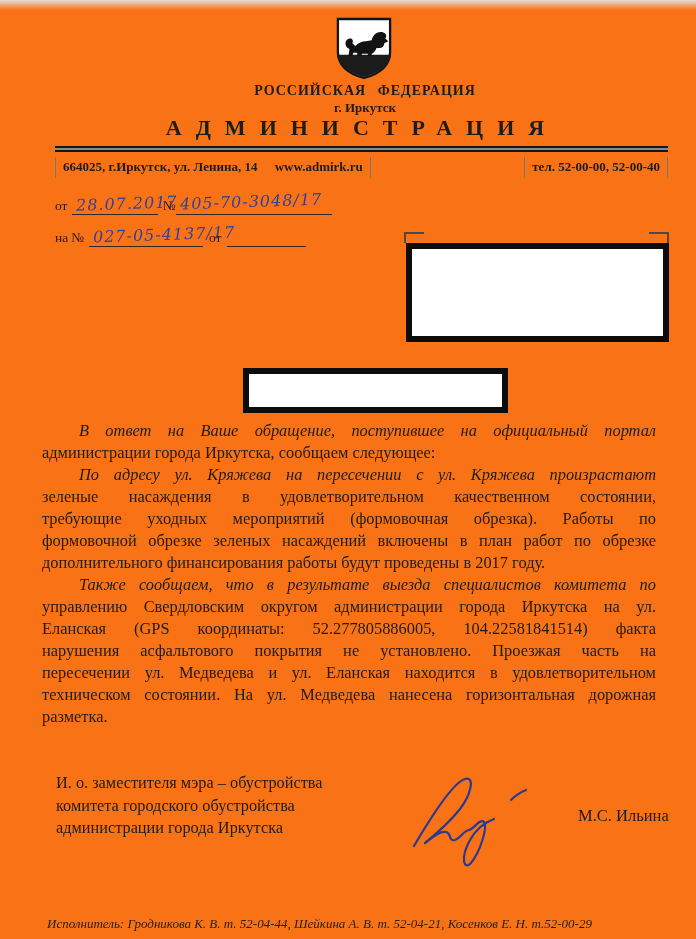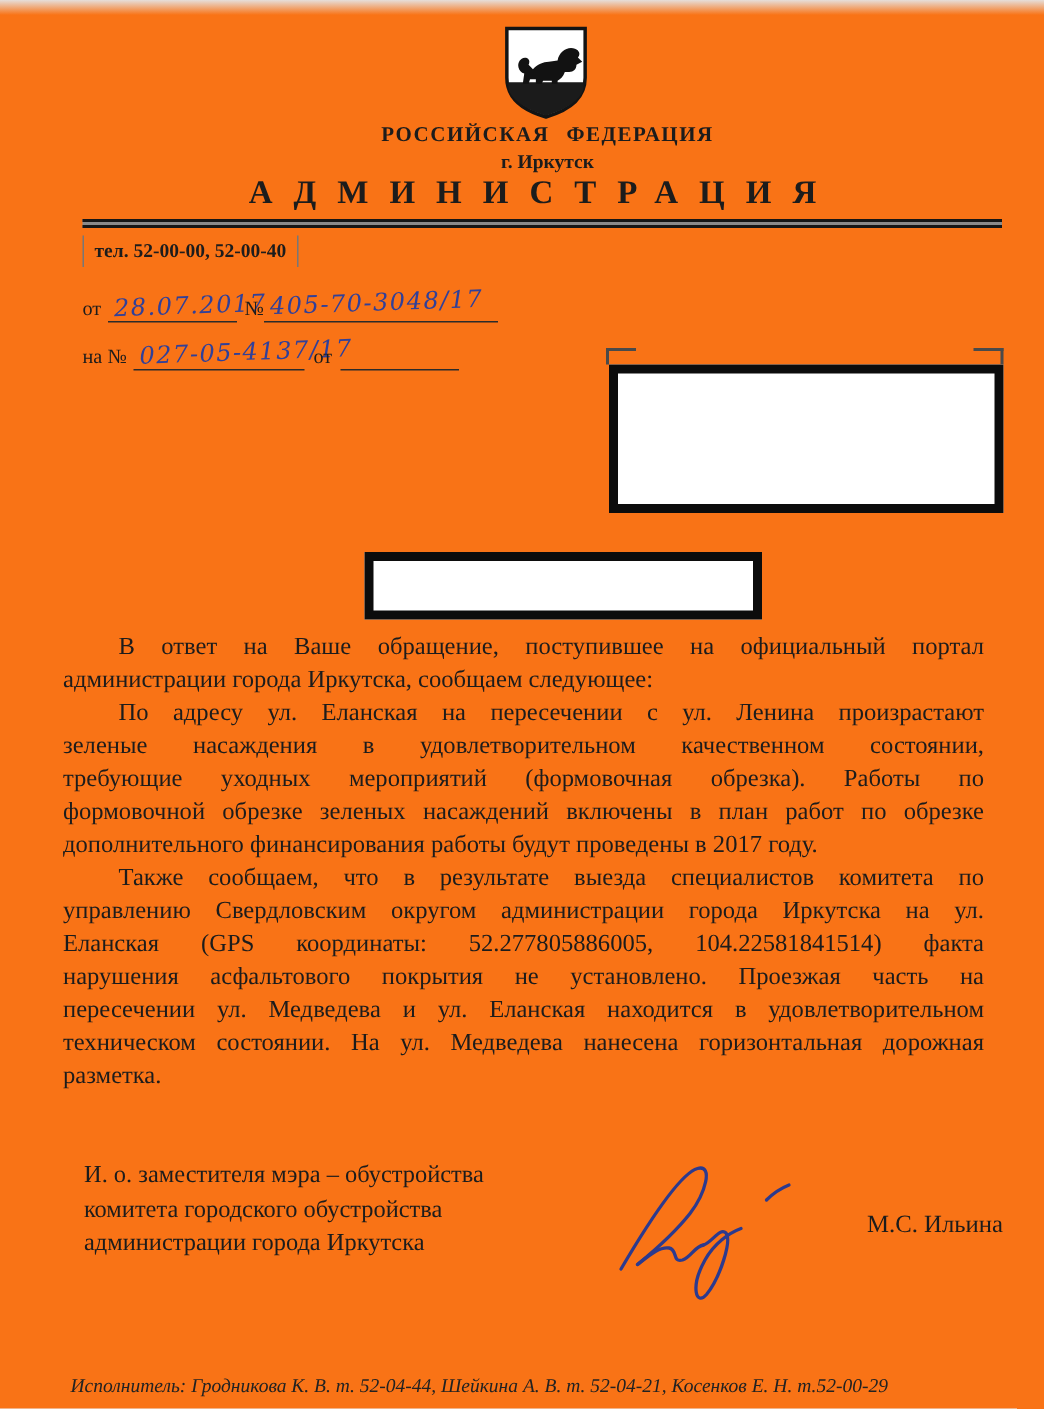--- a/index.html
+++ b/index.html
@@ -33,21 +33,21 @@
   
   .redact{position:absolute;border:6px solid #0c0c0c;background:#fff;box-sizing:border-box;}
   .corner{position:absolute;width:18px;height:9px;border-top:2px solid #4a4a4a;}
   .corner.l{border-left:2px solid #4a4a4a;}
   .corner.r{border-right:2px solid #4a4a4a;}
   
   .bodytext{position:absolute;left:42px;top:420px;width:614px;
     font-size:16.4px;line-height:22px;}
   .line{text-align:justify;text-align-last:justify;}
   .line.last{text-align-last:left;}
-  .line.indent{text-indent:37px;}
+  .line.indent{text-indent:37px;font-style:italic;}
   
   .sig-block{position:absolute;left:56px;top:772px;width:340px;
     font-size:16.3px;line-height:22.5px;}
   .sig-name{position:absolute;left:578px;top:806px;font-size:16.5px;white-space:nowrap;}
   .sig-svg{position:absolute;left:408px;top:770px;}
   
   .footer{position:absolute;left:47px;top:916px;font-size:13px;color:#222;white-space:nowrap;font-style:italic;}
 </style>
 </head>
 <body>
@@ -63,20 +63,24 @@
              L55,26 L51,28 C51,31 49,33 46,33 L43,33 C42,36 40,38 38,39
              L38,41 L34,41 L34,39 L28,39 L27,41 L23,41 L23,38 L19,38 L18,41 Z" fill="#121212"></path>
   </svg>
 
   <div class="country">РОССИЙСКАЯ ФЕДЕРАЦИЯ</div>
   <div class="city">г. Иркутск</div>
   <div class="admin-title">АДМИНИСТРАЦИЯ</div>
   <div class="rule"></div>
 
   <div class="addr-row">
+    <span class="addr-cell">
+      <span>664025,  г.Иркутск, ул. Ленина, 14</span>
+      <span class="site">www.admirk.ru</span>
+    </span>
     <span class="addr-cell">тел. 52-00-00, 52-00-40</span>
   </div>
 
   <span class="ref-label" style="left:55px;top:198px">от</span>
   <span class="u-line" style="left:72px;top:213px;width:86px"></span>
   <span class="hw" style="left:76px;top:194px">28.07.2017</span>
 
   <span class="ref-label" style="left:163px;top:198px">№</span>
   <span class="u-line" style="left:176px;top:213px;width:156px"></span>
   <span class="hw" style="left:180px;top:192px">405-70-3048/17</span>
@@ -88,21 +92,21 @@
   <span class="u-line" style="left:227px;top:245px;width:79px"></span>
 
   <span class="corner l" style="left:404px;top:232px"></span>
   <span class="corner r" style="left:649px;top:232px"></span>
   <div class="redact" style="left:406px;top:243px;width:263px;height:99px"></div>
   <div class="redact" style="left:243px;top:368px;width:265px;height:45px"></div>
 
   <div class="bodytext">
     <div class="line indent">В ответ на Ваше обращение, поступившее на официальный портал</div>
     <div class="line last">администрации города Иркутска, сообщаем следующее:</div>
-    <div class="line indent">По адресу ул. Еланская на пересечении с ул. Ленина произрастают</div>
+    <div class="line indent">По адресу ул. Кряжева на пересечении с ул. Кряжева произрастают</div>
     <div class="line">зеленые насаждения в удовлетворительном качественном состоянии,</div>
     <div class="line">требующие уходных мероприятий (формовочная обрезка). Работы по</div>
     <div class="line">формовочной обрезке зеленых насаждений включены в план работ по обрезке</div>
     <div class="line last">дополнительного финансирования работы будут проведены в 2017 году.</div>
     <div class="line indent">Также сообщаем, что в результате выезда специалистов комитета по</div>
     <div class="line">управлению Свердловским округом администрации города Иркутска на ул.</div>
     <div class="line">Еланская (GPS координаты: 52.277805886005, 104.22581841514) факта</div>
     <div class="line">нарушения асфальтового покрытия не установлено. Проезжая часть на</div>
     <div class="line">пересечении ул. Медведева и ул. Еланская находится в удовлетворительном</div>
     <div class="line">техническом состоянии. На ул. Медведева нанесена горизонтальная дорожная</div>

